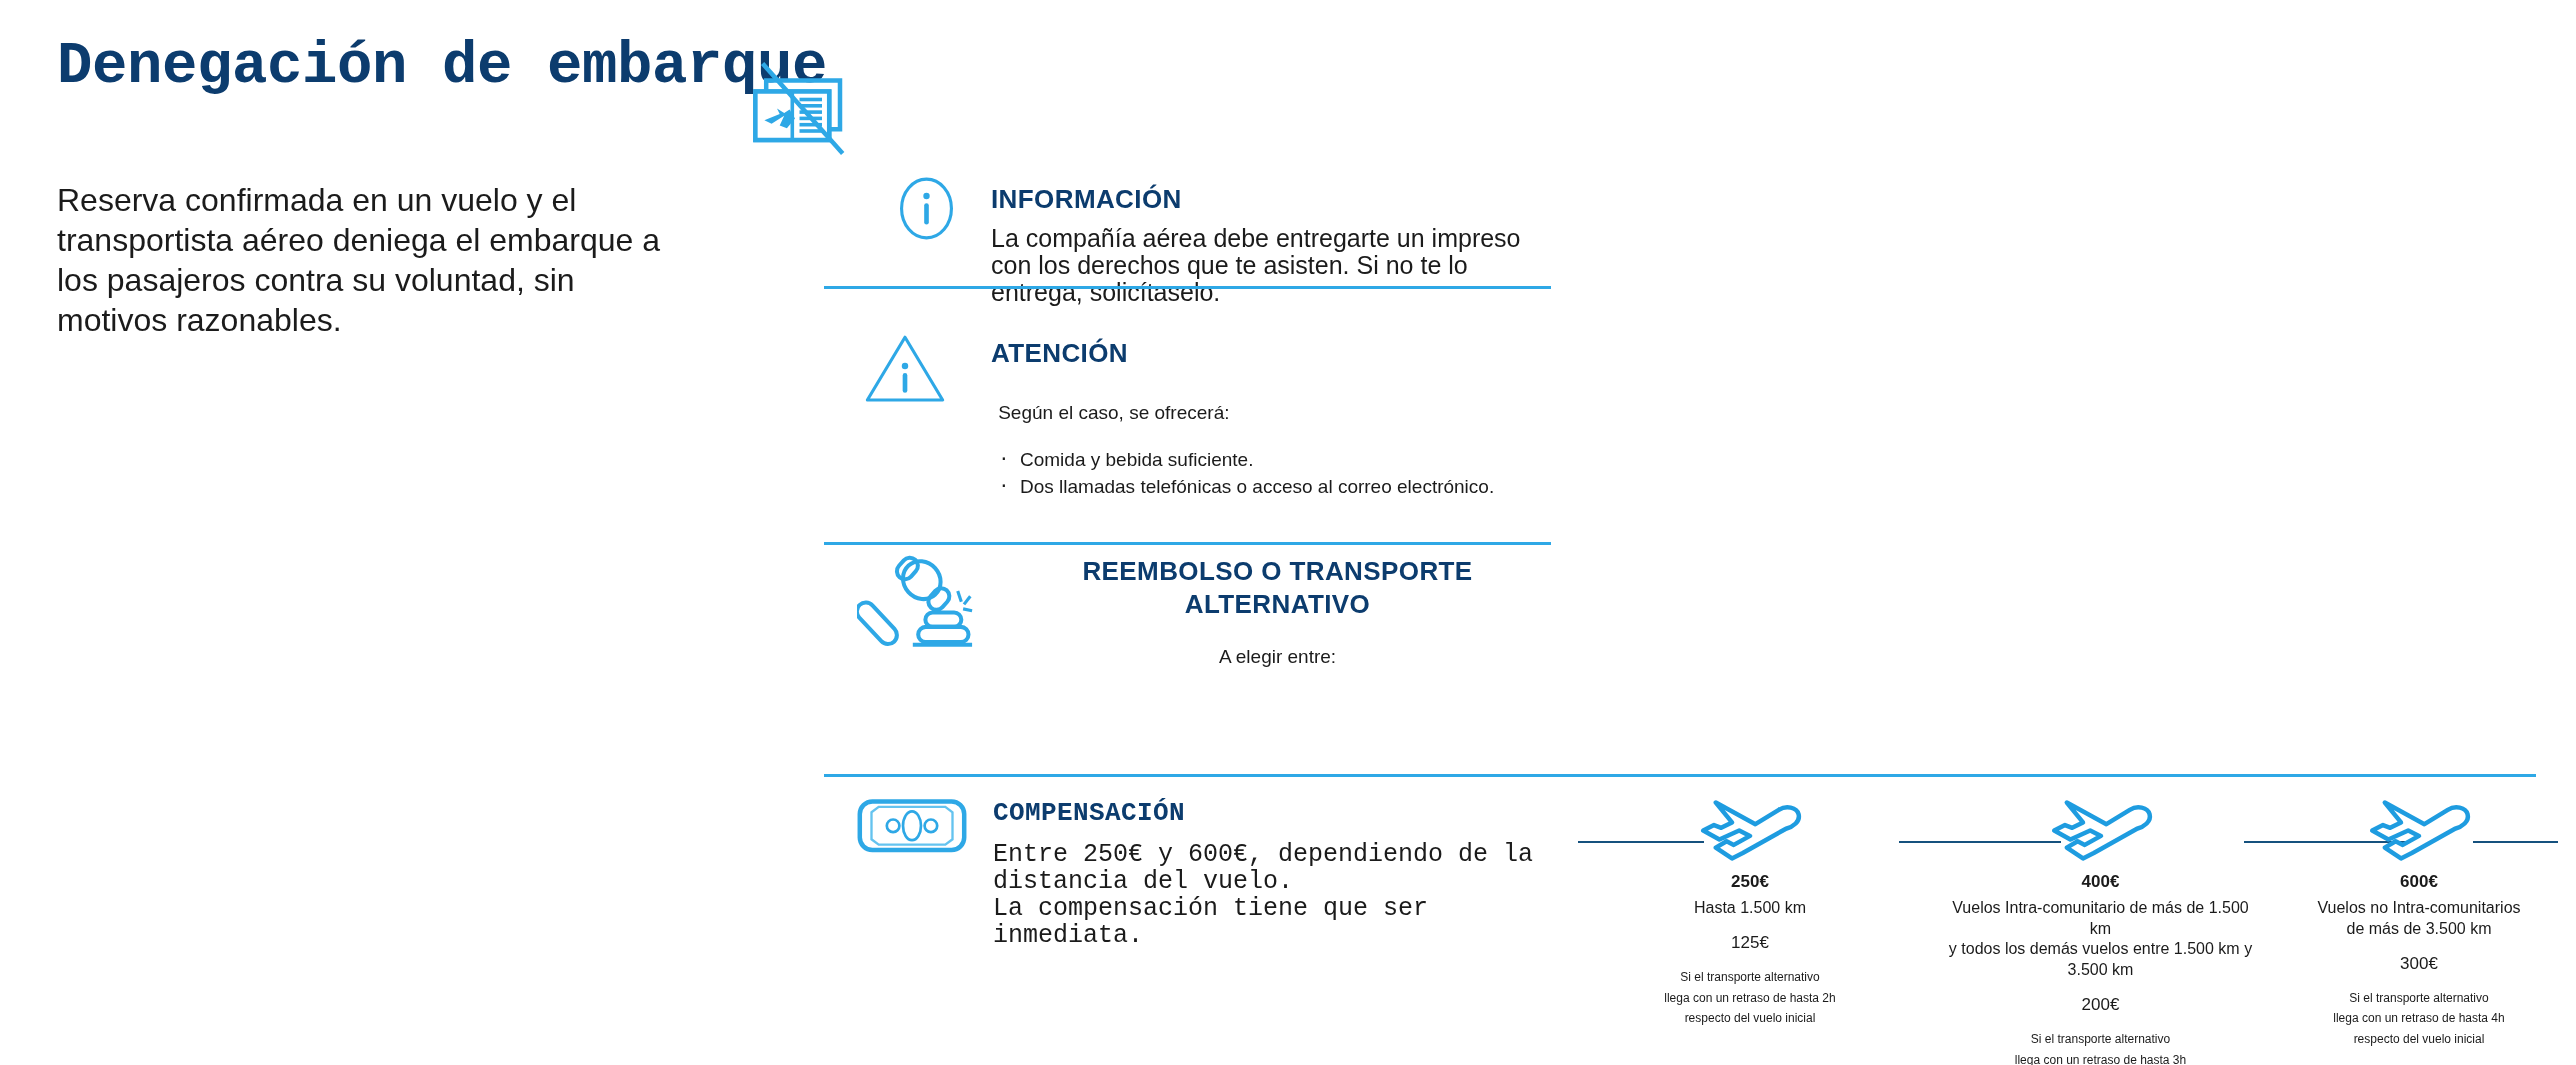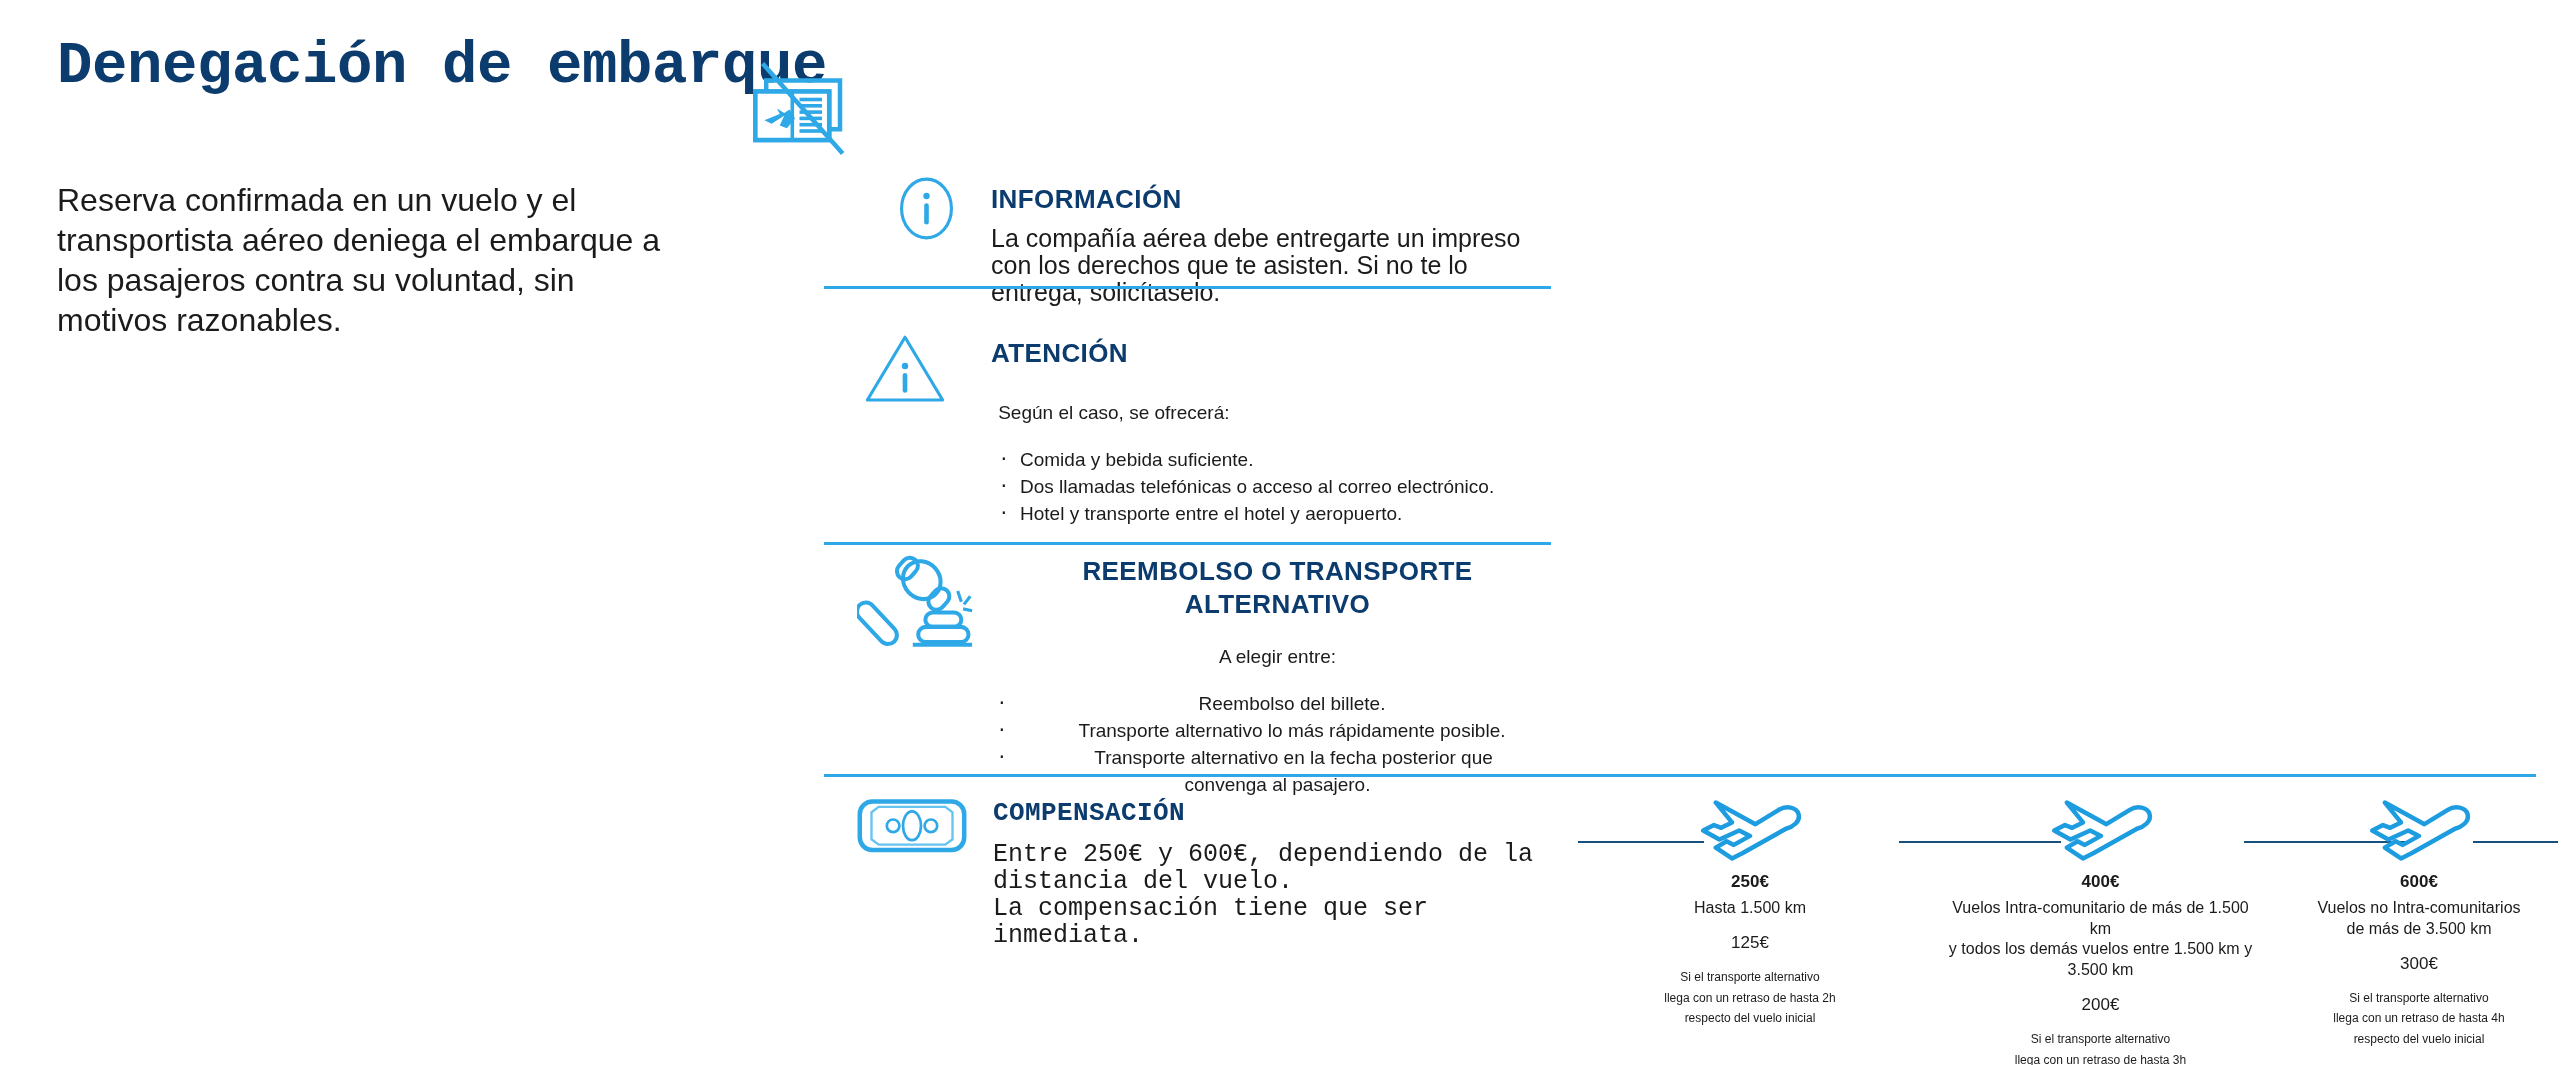--- a/index.html
+++ b/index.html
@@ -233,21 +233,20 @@
         <circle cx="48" cy="40" r="3.6" fill="#2ea8e6"></circle>
         <rect x="45.4" y="48" width="5.2" height="22" rx="2.6" fill="#2ea8e6"></rect>
       </svg>
     </span>
     <div style="position:absolute; left:129px; top:7.2px; width:571px;">
       <div class="sec-heading">ATENCIÓN</div>
       <p class="sec-lead" style="margin-top:29px; padding-left:7.2px;">Según el caso, se ofrecerá:</p>
       <ul class="bullets" style="margin-top:20px;">
         <li>Comida y bebida suficiente.</li>
         <li>Dos llamadas telefónicas o acceso al correo electrónico.</li>
-        <li>Hotel y transporte entre el hotel y aeropuerto.</li>
       </ul>
     </div>
   </div>
 
   <div class="divider" style="left:824px; top:542px; width:727px;"></div>
 
   <div class="section" style="left:857px; top:555px; width:709px; height:207px;">
     <span class="sec-icon">
       <svg width="117" height="106" viewBox="0 0 130 118" fill="none" xmlns="http://www.w3.org/2000/svg">
 
@@ -265,26 +264,20 @@
 
         <path d="M112 40 L116 52" stroke="#2ea8e6" stroke-width="3.5"></path>
         <path d="M126 46 L119 55" stroke="#2ea8e6" stroke-width="3.5"></path>
         <path d="M128 62 L118 60" stroke="#2ea8e6" stroke-width="3.5"></path>
       </svg>
     </span>
     <div style="position:absolute; left:132px; top:0px; width:577px;text-align:center;">
       <div class="sec-heading">REEMBOLSO O TRANSPORTE</div>
       <div class="sec-heading">ALTERNATIVO</div>
       <p class="sec-lead" style="margin-top:21.5px;">A elegir entre:</p>
-      <ul class="bullets" style="margin-top:20px;">
-        <li>Reembolso del billete.</li>
-        <li>Transporte alternativo lo más rápidamente posible.</li>
-        <li style="padding-left:32px;">Transporte alternativo en la fecha posterior que</li>
-        <li class="nomark">convenga al pasajero.</li>
-      </ul>
     </div>
   </div>
 
   <div class="divider" style="left:824px; top:774px; width:1712px;"></div>
 
   <div class="section" style="left:857px; top:797px; width:709px; height:126px;font-family:Liberation Mono, monospace;">
     <span class="sec-icon">
       <svg width="110" height="63" viewBox="0 0 122 70" fill="none" xmlns="http://www.w3.org/2000/svg">
         <rect x="3" y="5" width="116" height="54" rx="14" stroke="#2ea8e6" stroke-width="5" fill="none"></rect>
         <path d="M16 17 L24 11 H98 L106 17 V47 L98 53 H24 L16 47 Z" stroke="#64c3ef" stroke-width="2.6" fill="none"></path>

